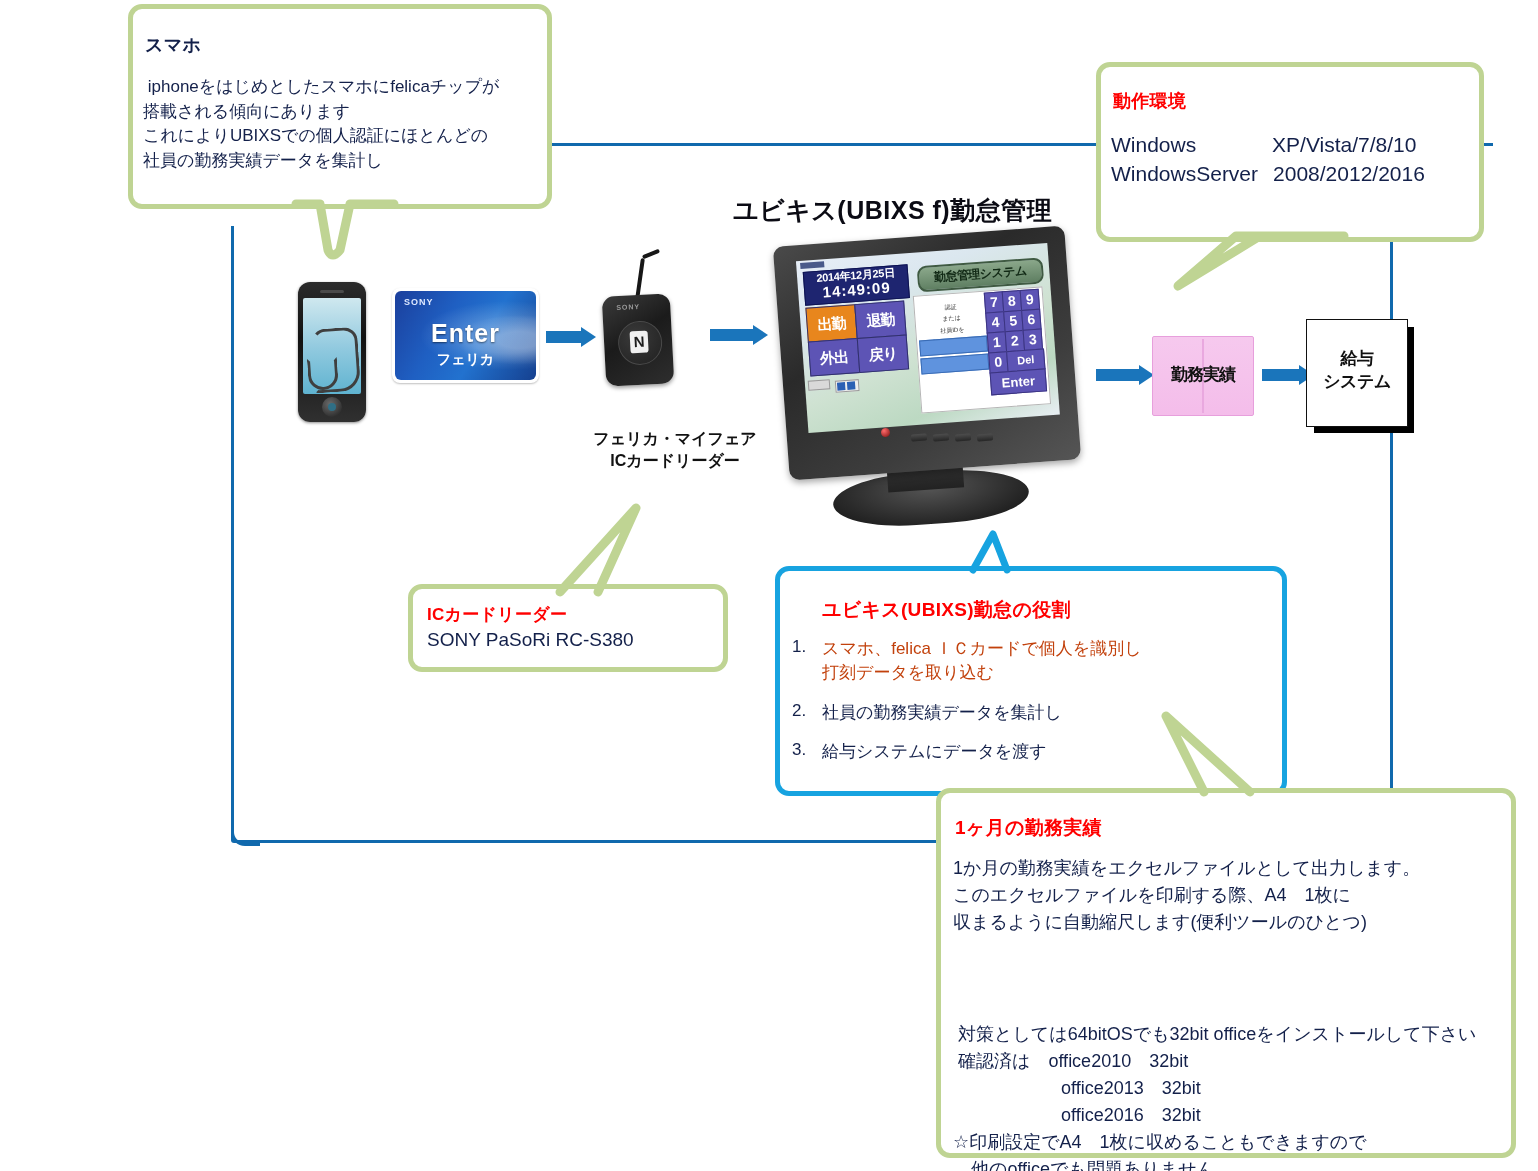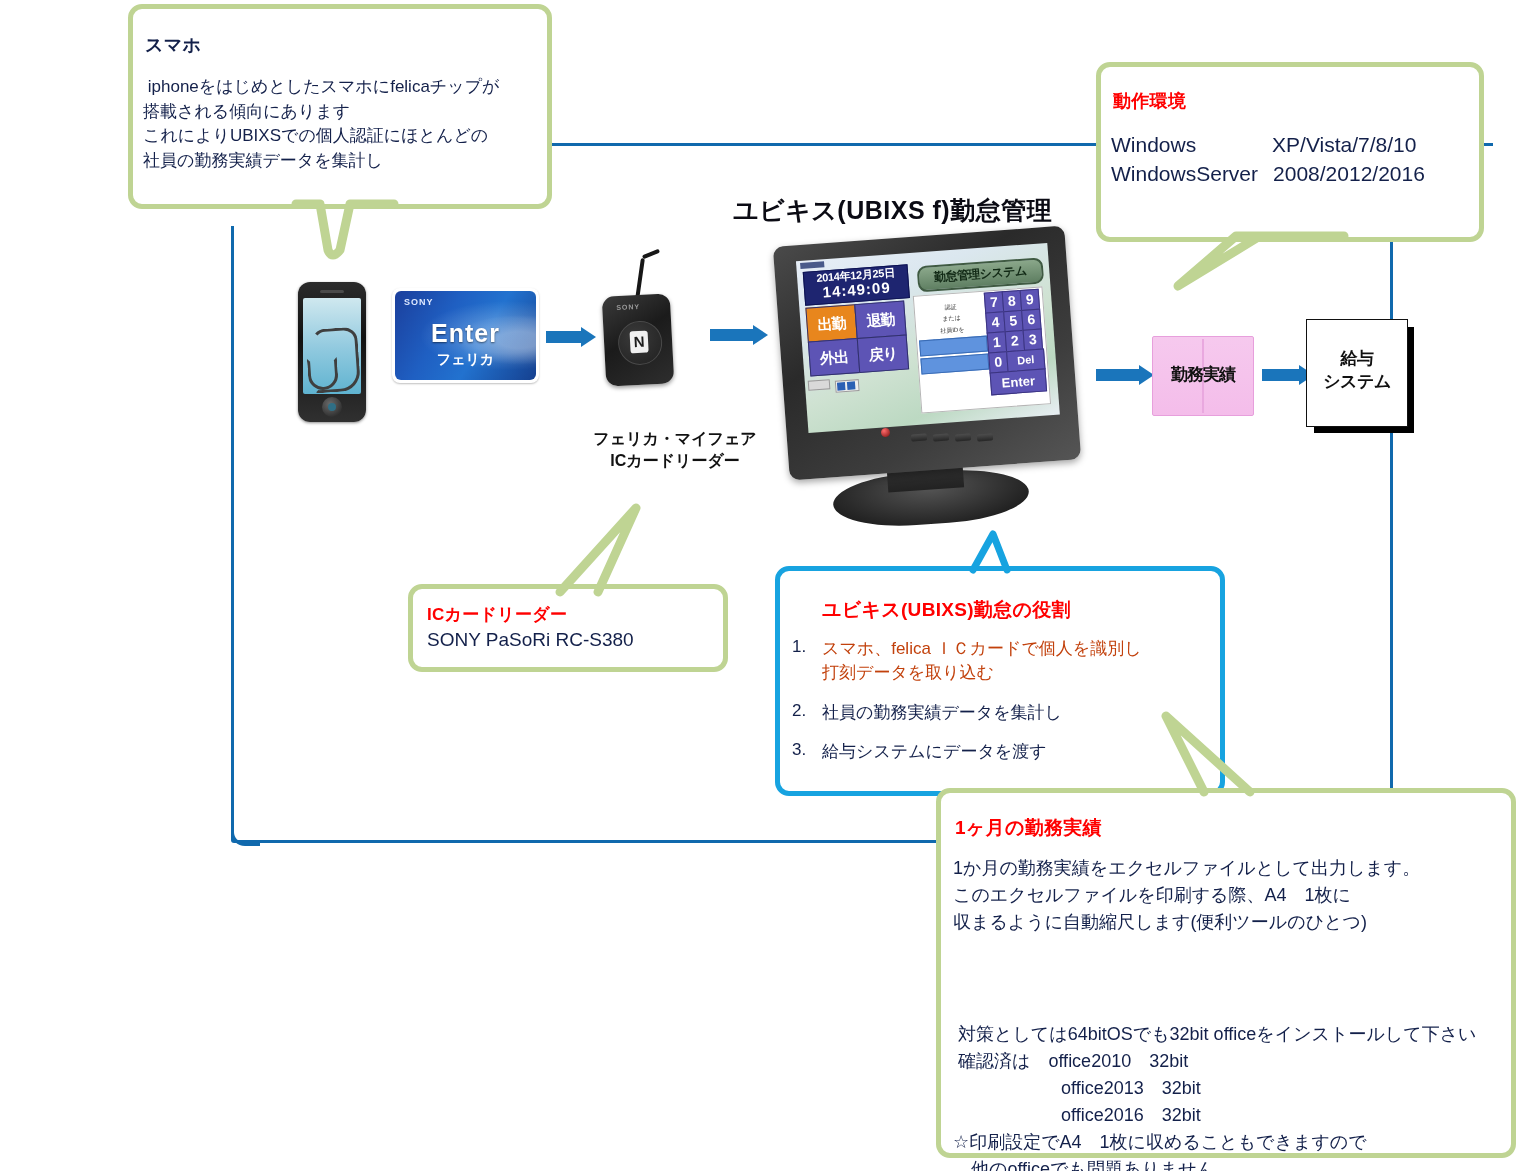--- a/index.html
+++ b/index.html
@@ -321,21 +321,21 @@
   </svg>
 
   <div class="callout green" style="left:408px;top:584px;width:320px;height:88px;">
     <div class="ctitle" style="position:absolute;left:14px;top:14px;font-size:17px;">ICカードリーダー</div>
     <div class="cbody" style="position:absolute;left:14px;top:40px;font-size:19px;">SONY PaSoRi RC-S380</div>
   </div>
   <svg class="abs" style="left:540px;top:500px;width:130px;height:100px;" viewBox="0 0 130 100">
     <path d="M20 92 L96 8 L58 92" fill="none" stroke="#bfd493" stroke-width="9" stroke-linejoin="round" stroke-linecap="round"></path>
   </svg>
 
-  <div class="callout blue" style="left:775px;top:566px;width:450px;height:230px;">
+  <div class="callout blue" style="left:775px;top:566px;width:512px;height:230px;">
     <div class="ctitle" style="position:absolute;left:42px;top:26px;font-size:19px;">ユビキス(UBIXS)勤怠の役割</div>
     <div style="position:absolute;left:12px;top:66px;right:10px;">
       <div style="display:flex;margin-bottom:16px;">
         <span style="width:30px;flex:none;font-size:17px;color:#13204a;">1.</span>
         <span style="font-size:17px;color:#c2410c;white-space:pre-line;line-height:1.4;">スマホ、felica ＩＣカードで個人を識別し
 打刻データを取り込む</span>
       </div>
       <div style="display:flex;margin-bottom:16px;">
         <span style="width:30px;flex:none;font-size:17px;color:#13204a;">2.</span>
         <span style="font-size:17px;color:#13204a;white-space:pre-line;line-height:1.4;">社員の勤務実績データを集計し</span>

